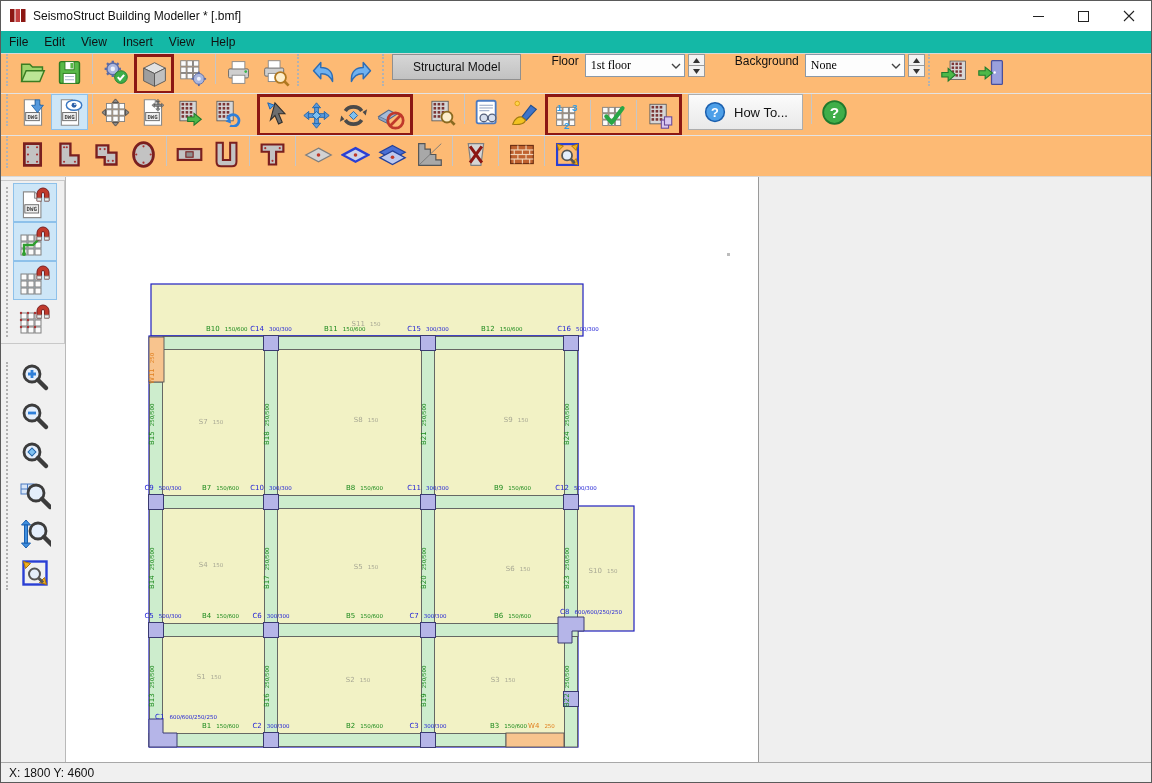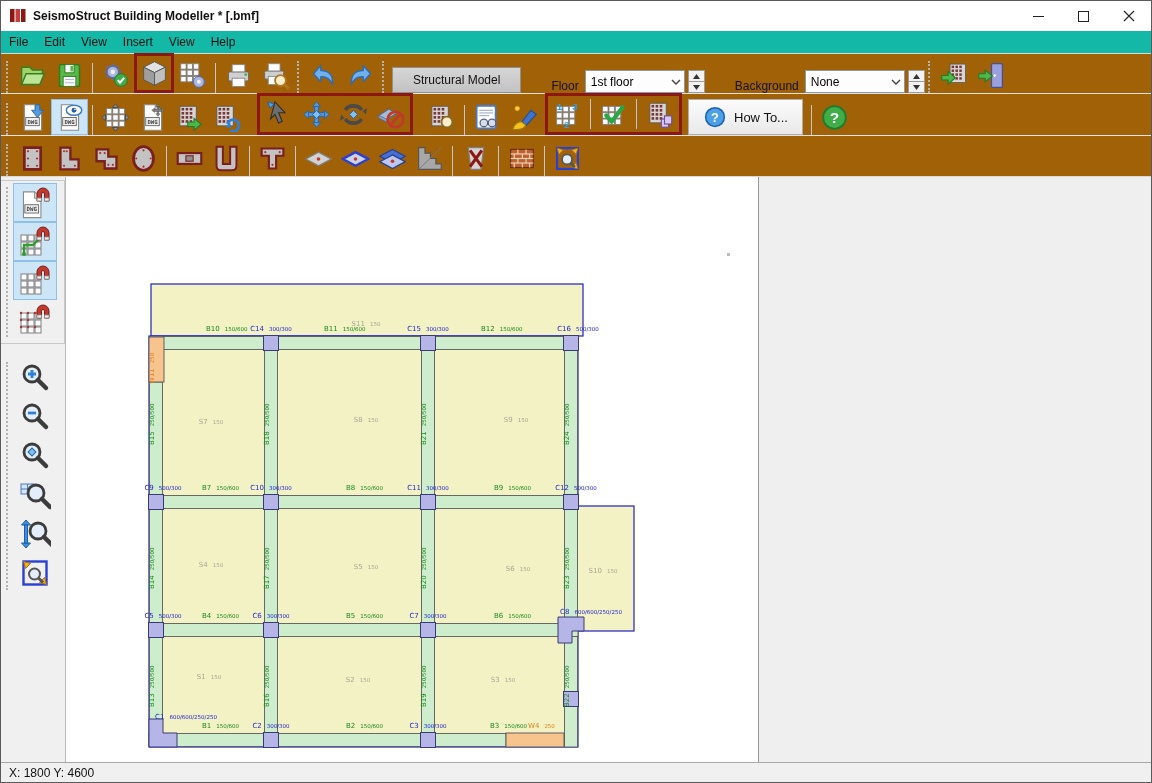--- a/index.html
+++ b/index.html
@@ -2,50 +2,50 @@
 <html><head>
 <meta charset="utf-8">
 <style>
   * { box-sizing: border-box; margin: 0; padding: 0; }
   html,body { background:#dadada; }
   body { font-family:"Liberation Sans", sans-serif; }
   .window { width:1152px; height:783px; border:1px solid #5a5a5a; background:#f0f0f0;
             display:flex; flex-direction:column; overflow:hidden; }
 
   
-  .titlebar { height:30px; background:#ffffff; display:flex; align-items:center; flex:0 0 auto;font-weight:bold; }
+  .titlebar { height:30px; background:#ffffff; display:flex; align-items:center; flex:0 0 auto; }
   .titlebar .appicon { width:18px; height:18px; margin:0 6px 0 8px; }
   .titlebar .title { font-size:12px; color:#111; }
   .titlebar .spacer { flex:1; }
   .wbtn { width:45px; height:30px; display:flex; align-items:center; justify-content:center; color:#222; }
   .wbtn svg { display:block; }
 
   
   .menubar { height:22px; background:#14b8a6; display:flex; align-items:center; font-size:12px; flex:0 0 auto; }
   .menuitem { padding:2px 8px; color:#111; }
 
   
-  .tbar { background:#a16207; display:flex; align-items:flex-end; padding-left:2px; flex:0 0 auto; }
+  .tbar { background:#fdba74; display:flex; align-items:flex-start; padding-left:2px; flex:0 0 auto; }
   .tbar.r1 { height:40px; border-top:1px solid #d9d9d9; }
   .tbar.r2 { height:42px; border-top:1px solid #e3e3e3; }
   .tbar.r3 { height:42px; border-top:1px solid #e3e3e3; border-bottom:1px solid #d9d9d9; }
   .tbtn { width:37px; height:36px; display:flex; align-items:center; justify-content:center;
           border:1px solid transparent; flex:0 0 auto; }
   .tbtn svg { width:29px; height:29px; display:block; }
   .tbtn.sel { background:#cde6f7; border-color:#8ec1ea; }
   .tbtn.rbox { border:3px solid #8c1713; width:40px; height:40px; }
   .sep { width:1px; height:30px; background:#c6c6c6; margin:0 4px; flex:0 0 auto; }
   .grip { width:3px; height:32px; border-left:2px dotted #b2b2b2; margin:0 5px 0 3px; flex:0 0 auto; }
   .hlbox { display:flex; align-items:center; border:3px solid #8c1713; height:42px; padding:0 1px; margin:0 2px; flex:0 0 auto; }
   .tlbl { font-size:12px; color:#111; margin:0 6px; flex:0 0 auto; }
   .graybtn { background:linear-gradient(#d6d6d6,#c2c2c2); border:1px solid #909090;
              font-size:12px; color:#111; padding:5px 20px; margin:0 2px; flex:0 0 auto; }
   .combo { width:100px; height:23px; background:#fdfdfd; border:1px solid #8a99a8; display:flex;
            align-items:center; font-size:12px; padding-left:5px; flex:0 0 auto; }
-  .combo .ctext { flex:1; }
+  .combo .ctext { flex:1;font-family:Liberation Serif, serif; }
   .combo .chev { width:16px; display:flex; justify-content:center; }
   .spin { width:17px; height:23px; display:flex; flex-direction:column; margin-left:3px; flex:0 0 auto; }
   .spin .sbtn { flex:1; background:#f2f2f2; border:1px solid #9a9a9a; display:flex; align-items:center;
                 justify-content:center; }
   .spin .sbtn + .sbtn { border-top:none; }
   .howto { display:flex; align-items:center; gap:7px; border:1px solid #adadad;
            background:linear-gradient(#fbfbfb,#e9e9e9); height:36px; padding:0 14px; font-size:13px;
            color:#111; margin:0 4px; flex:0 0 auto; }
   .howto svg { width:24px; height:24px; }
 

